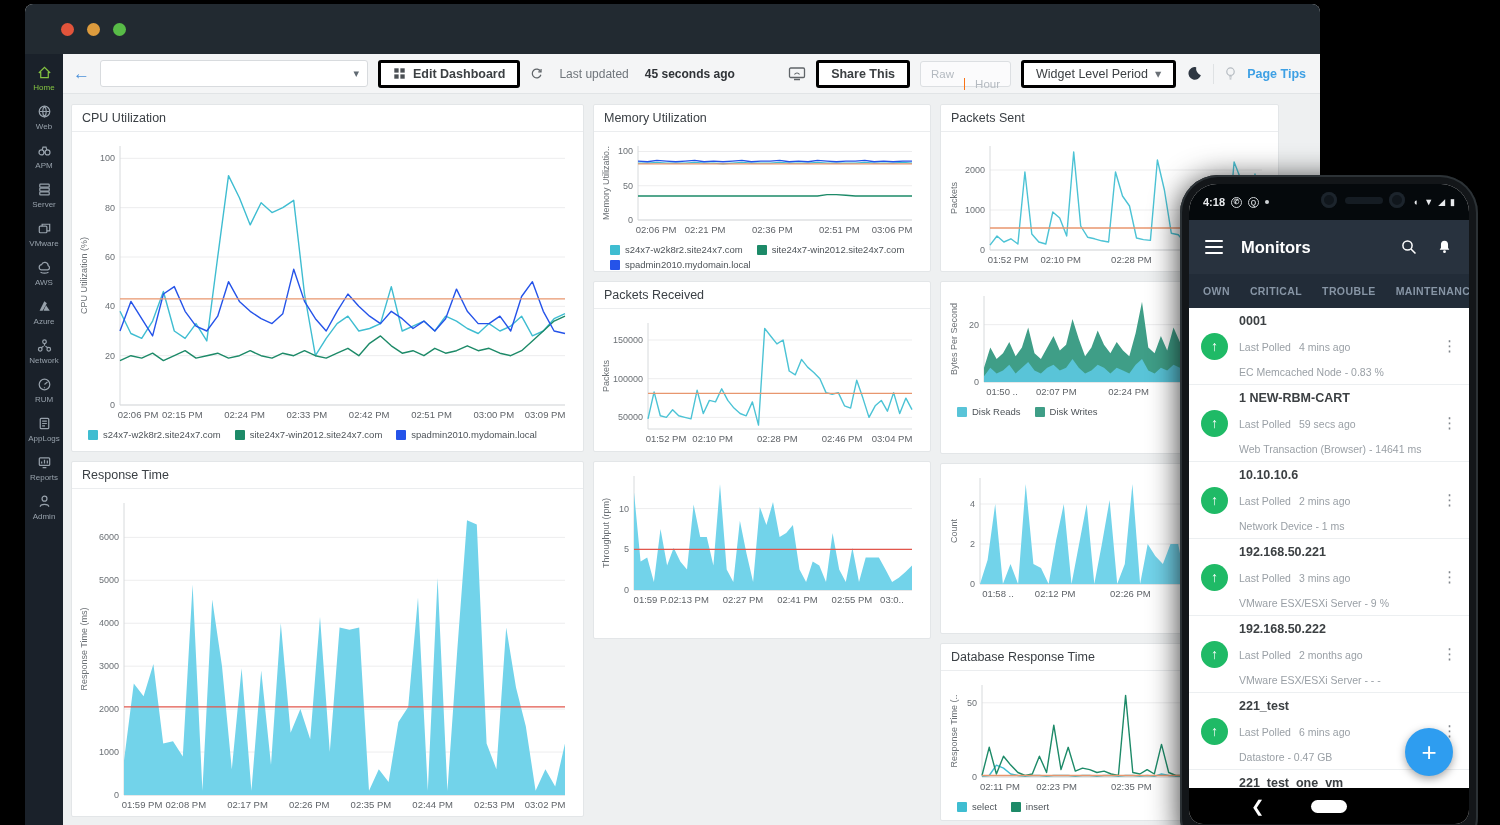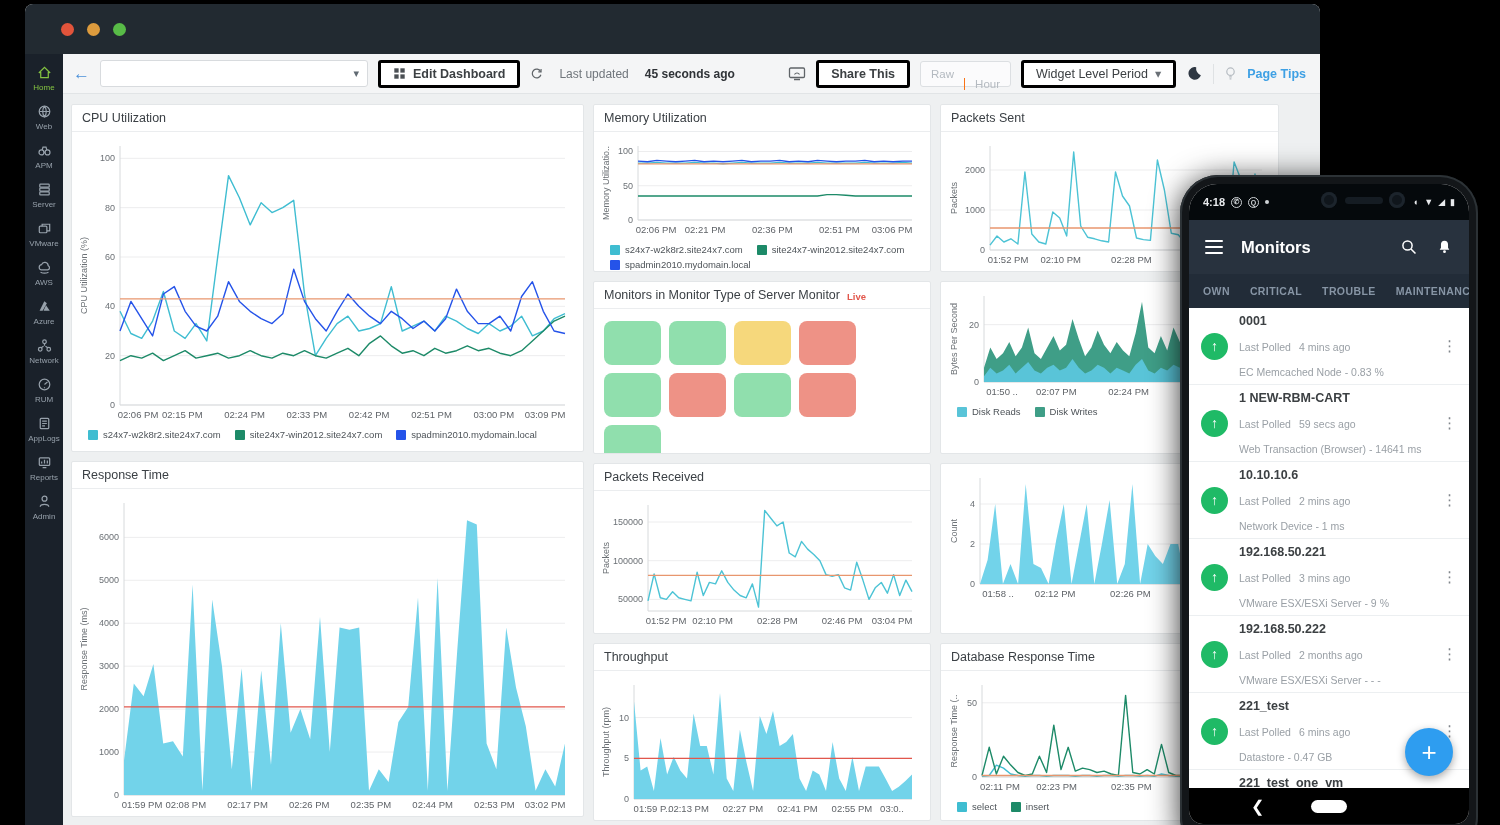--- a/index.html
+++ b/index.html
@@ -376,37 +376,20 @@
                       <span class="sw" style="background: rgb(29, 138, 104);"></span>
                       <span>site24x7-win2012.site24x7.com</span>
                     </span>
                     <span class="lg-item">
                       <span class="sw" style="background: rgb(37, 83, 233);"></span>
                       <span>spadmin2010.mydomain.local</span>
                     </span>
                   </div>
               </div>
             </section>
-            <section class="panel" style="height:173px;">
-              <header class="panel-h">
-                <span>Monitors in Monitor Type of Server Monitor</span>
-                <span class="live">Live</span>
-              </header>
-              <div class="tiles">
-                  <div class="tile" style="background: rgb(144, 223, 173);"></div>
-                  <div class="tile" style="background: rgb(144, 223, 173);"></div>
-                  <div class="tile" style="background: rgb(246, 216, 124);"></div>
-                  <div class="tile" style="background: rgb(238, 146, 134);"></div>
-                  <div class="tile" style="background: rgb(144, 223, 173);"></div>
-                  <div class="tile" style="background: rgb(238, 146, 134);"></div>
-                  <div class="tile" style="background: rgb(144, 223, 173);"></div>
-                  <div class="tile" style="background: rgb(238, 146, 134);"></div>
-                  <div class="tile" style="background: rgb(144, 223, 173);"></div>
-                </div>
-            </section>
             <section class="panel" style="height:171px;">
               <header class="panel-h">
                   <span>Packets Received</span>
                 </header>
               <div class="panel-b">
                 <svg class="chart" width="320" height="132">
                     <line x1="48" x2="312" y1="102.39416058394161" y2="102.39416058394161" stroke="#ededee" stroke-width="1"></line>
                     <text x="43" y="105.39416058394161" text-anchor="end" font-size="9" fill="#6b7075">50000</text>
                     <line x1="48" x2="312" y1="63.70802919708029" y2="63.70802919708029" stroke="#ededee" stroke-width="1"></line>
                     <text x="43" y="66.7080291970803" text-anchor="end" font-size="9" fill="#6b7075">100000</text>
@@ -419,23 +402,20 @@
                     <text x="177.35999999999999" y="127" text-anchor="middle" font-size="9.5" fill="#5f6368">02:28 PM</text>
                     <text x="242.03999999999996" y="127" text-anchor="middle" font-size="9.5" fill="#5f6368">02:46 PM</text>
                     <text x="292" y="127" text-anchor="middle" font-size="9.5" fill="#5f6368">03:04 PM</text>
                     <polyline points="48.0,103.9 54.1,76.9 60.3,100.8 66.4,102.4 72.6,94.7 78.7,100.8 84.8,102.4 91.0,103.9 97.1,75.3 103.3,98.5 109.4,85.4 115.5,86.9 121.7,73.8 127.8,85.4 134.0,93.1 140.1,98.5 146.2,100.8 152.4,86.9 158.5,110.1 164.7,13.4 170.8,21.2 176.9,28.9 183.1,25.0 189.2,56.0 195.3,59.8 201.5,44.4 207.6,52.1 213.8,57.5 219.9,63.7 226.0,77.6 232.2,79.2 238.3,77.6 244.5,90.8 250.6,93.1 256.7,65.3 262.9,83.1 269.0,102.4 275.2,90.8 281.3,85.4 287.4,96.2 293.6,77.6 299.7,98.5 305.9,83.1 312.0,94.7" fill="none" stroke="#4cc3d5" stroke-width="1.4" stroke-linejoin="round"></polyline>
                     <line x1="48" x2="312" y1="78.4087591240876" y2="78.4087591240876" stroke="#e8966e" stroke-width="1.3"></line>
                     <text x="9" y="61" font-size="9" fill="#6b7075" text-anchor="middle" transform="rotate(-90 9 61)">Packets</text>
                   </svg>
               </div>
             </section>
             <section class="panel" style="height:178px;">
-              <header class="panel-h">
-                  <span>Throughput</span>
-                </header>
               <div class="panel-b">
                 <svg class="chart" width="320" height="140">
                     <line x1="34" x2="312" y1="122" y2="122" stroke="#ededee" stroke-width="1"></line>
                     <text x="29" y="125" text-anchor="end" font-size="9" fill="#6b7075">0</text>
                     <line x1="34" x2="312" y1="81.28571428571428" y2="81.28571428571428" stroke="#ededee" stroke-width="1"></line>
                     <text x="29" y="84.28571428571428" text-anchor="end" font-size="9" fill="#6b7075">5</text>
                     <line x1="34" x2="312" y1="40.57142857142857" y2="40.57142857142857" stroke="#ededee" stroke-width="1"></line>
                     <text x="29" y="43.57142857142857" text-anchor="end" font-size="9" fill="#6b7075">10</text>
                     <line x1="34" x2="34" y1="8" y2="122" stroke="#d7dadc"></line>
                     <line x1="34" x2="312" y1="122" y2="122" stroke="#d7dadc"></line>

